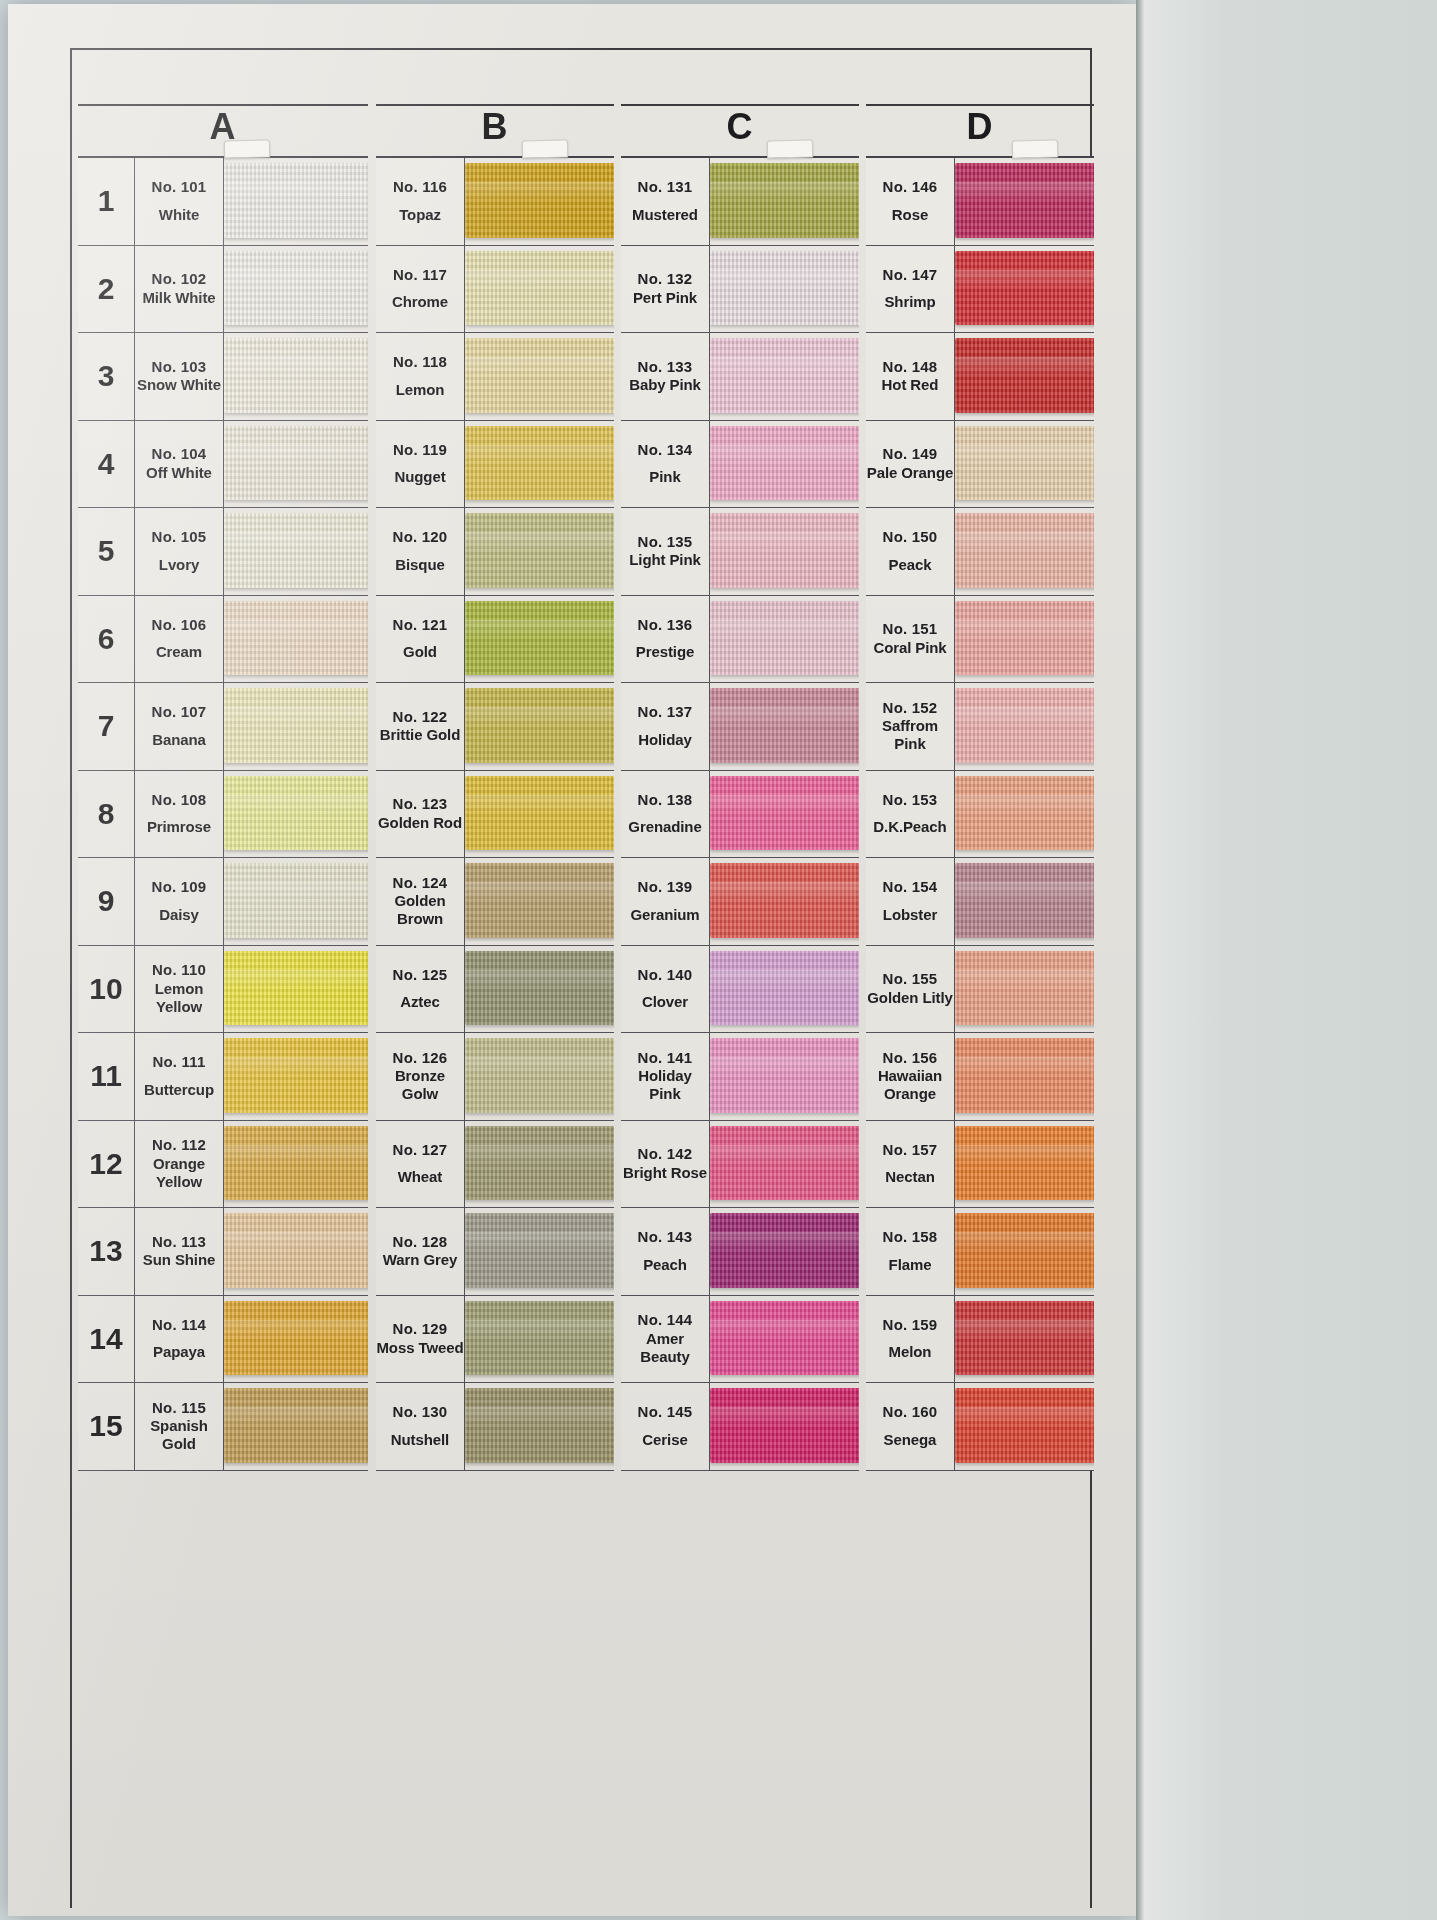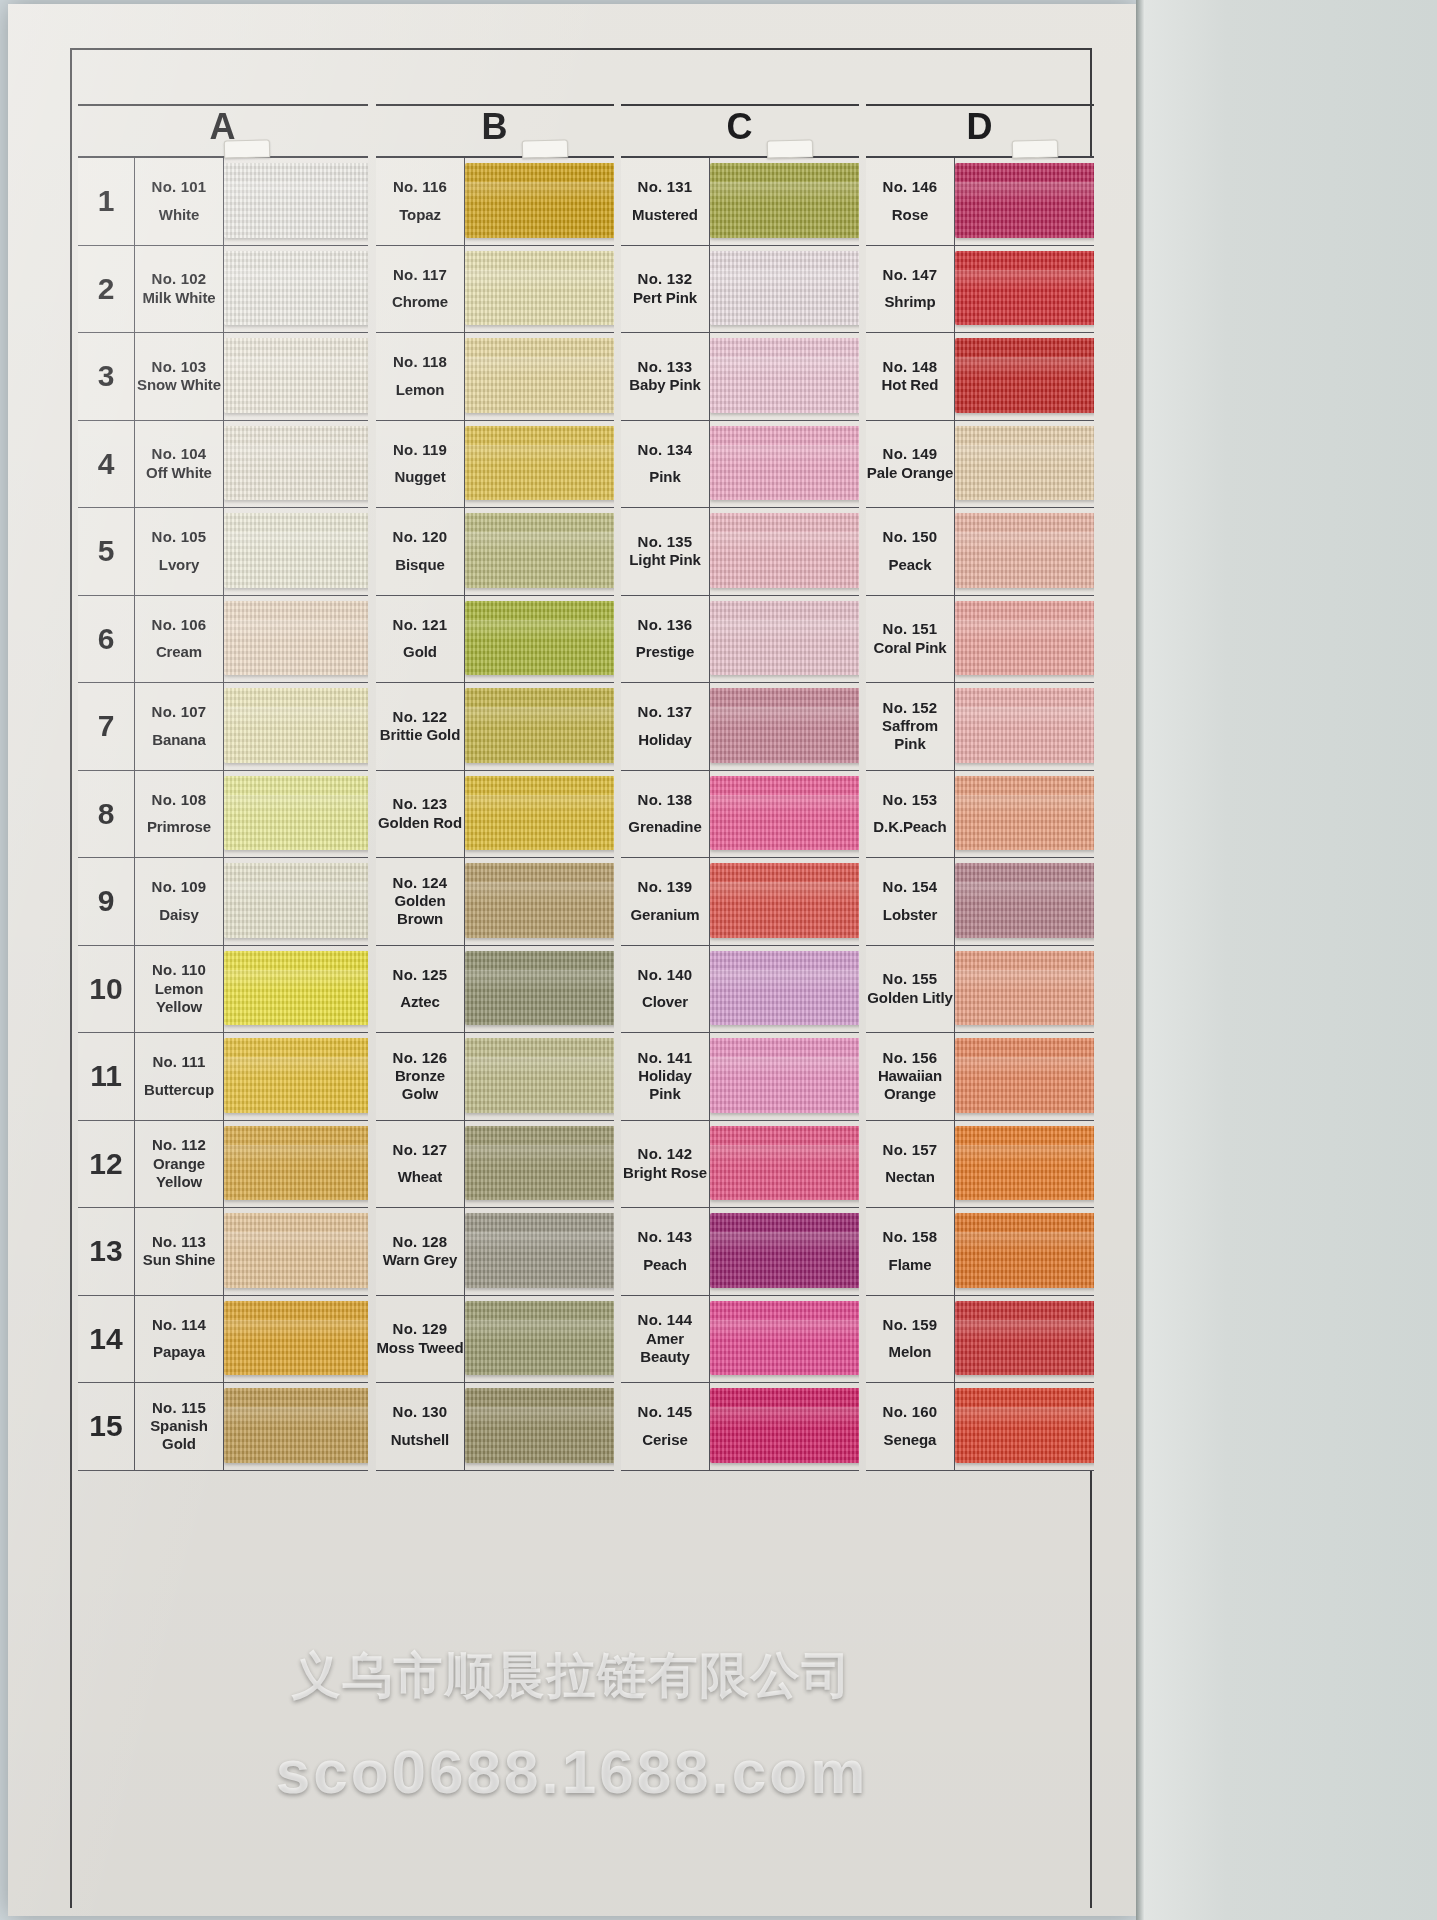--- a/index.html
+++ b/index.html
@@ -829,19 +829,17 @@
             <div class="swcell">
               <div class="tape" style="background-color: rgb(234, 69, 48);">
                 <div class="gloss"></div>
               </div>
             </div>
           </div>
         </div>
       </div>
     </div>
 
-  <div class="wm" id="wm1">义乌市顺晨拉链有限公司</div>
-  <div class="wm" id="wm2">sco0688.1688.com</div>
 </div>
 
 <div id="rightstrip">
   <div class="edge"></div>
 </div>
 
 </body></html>

